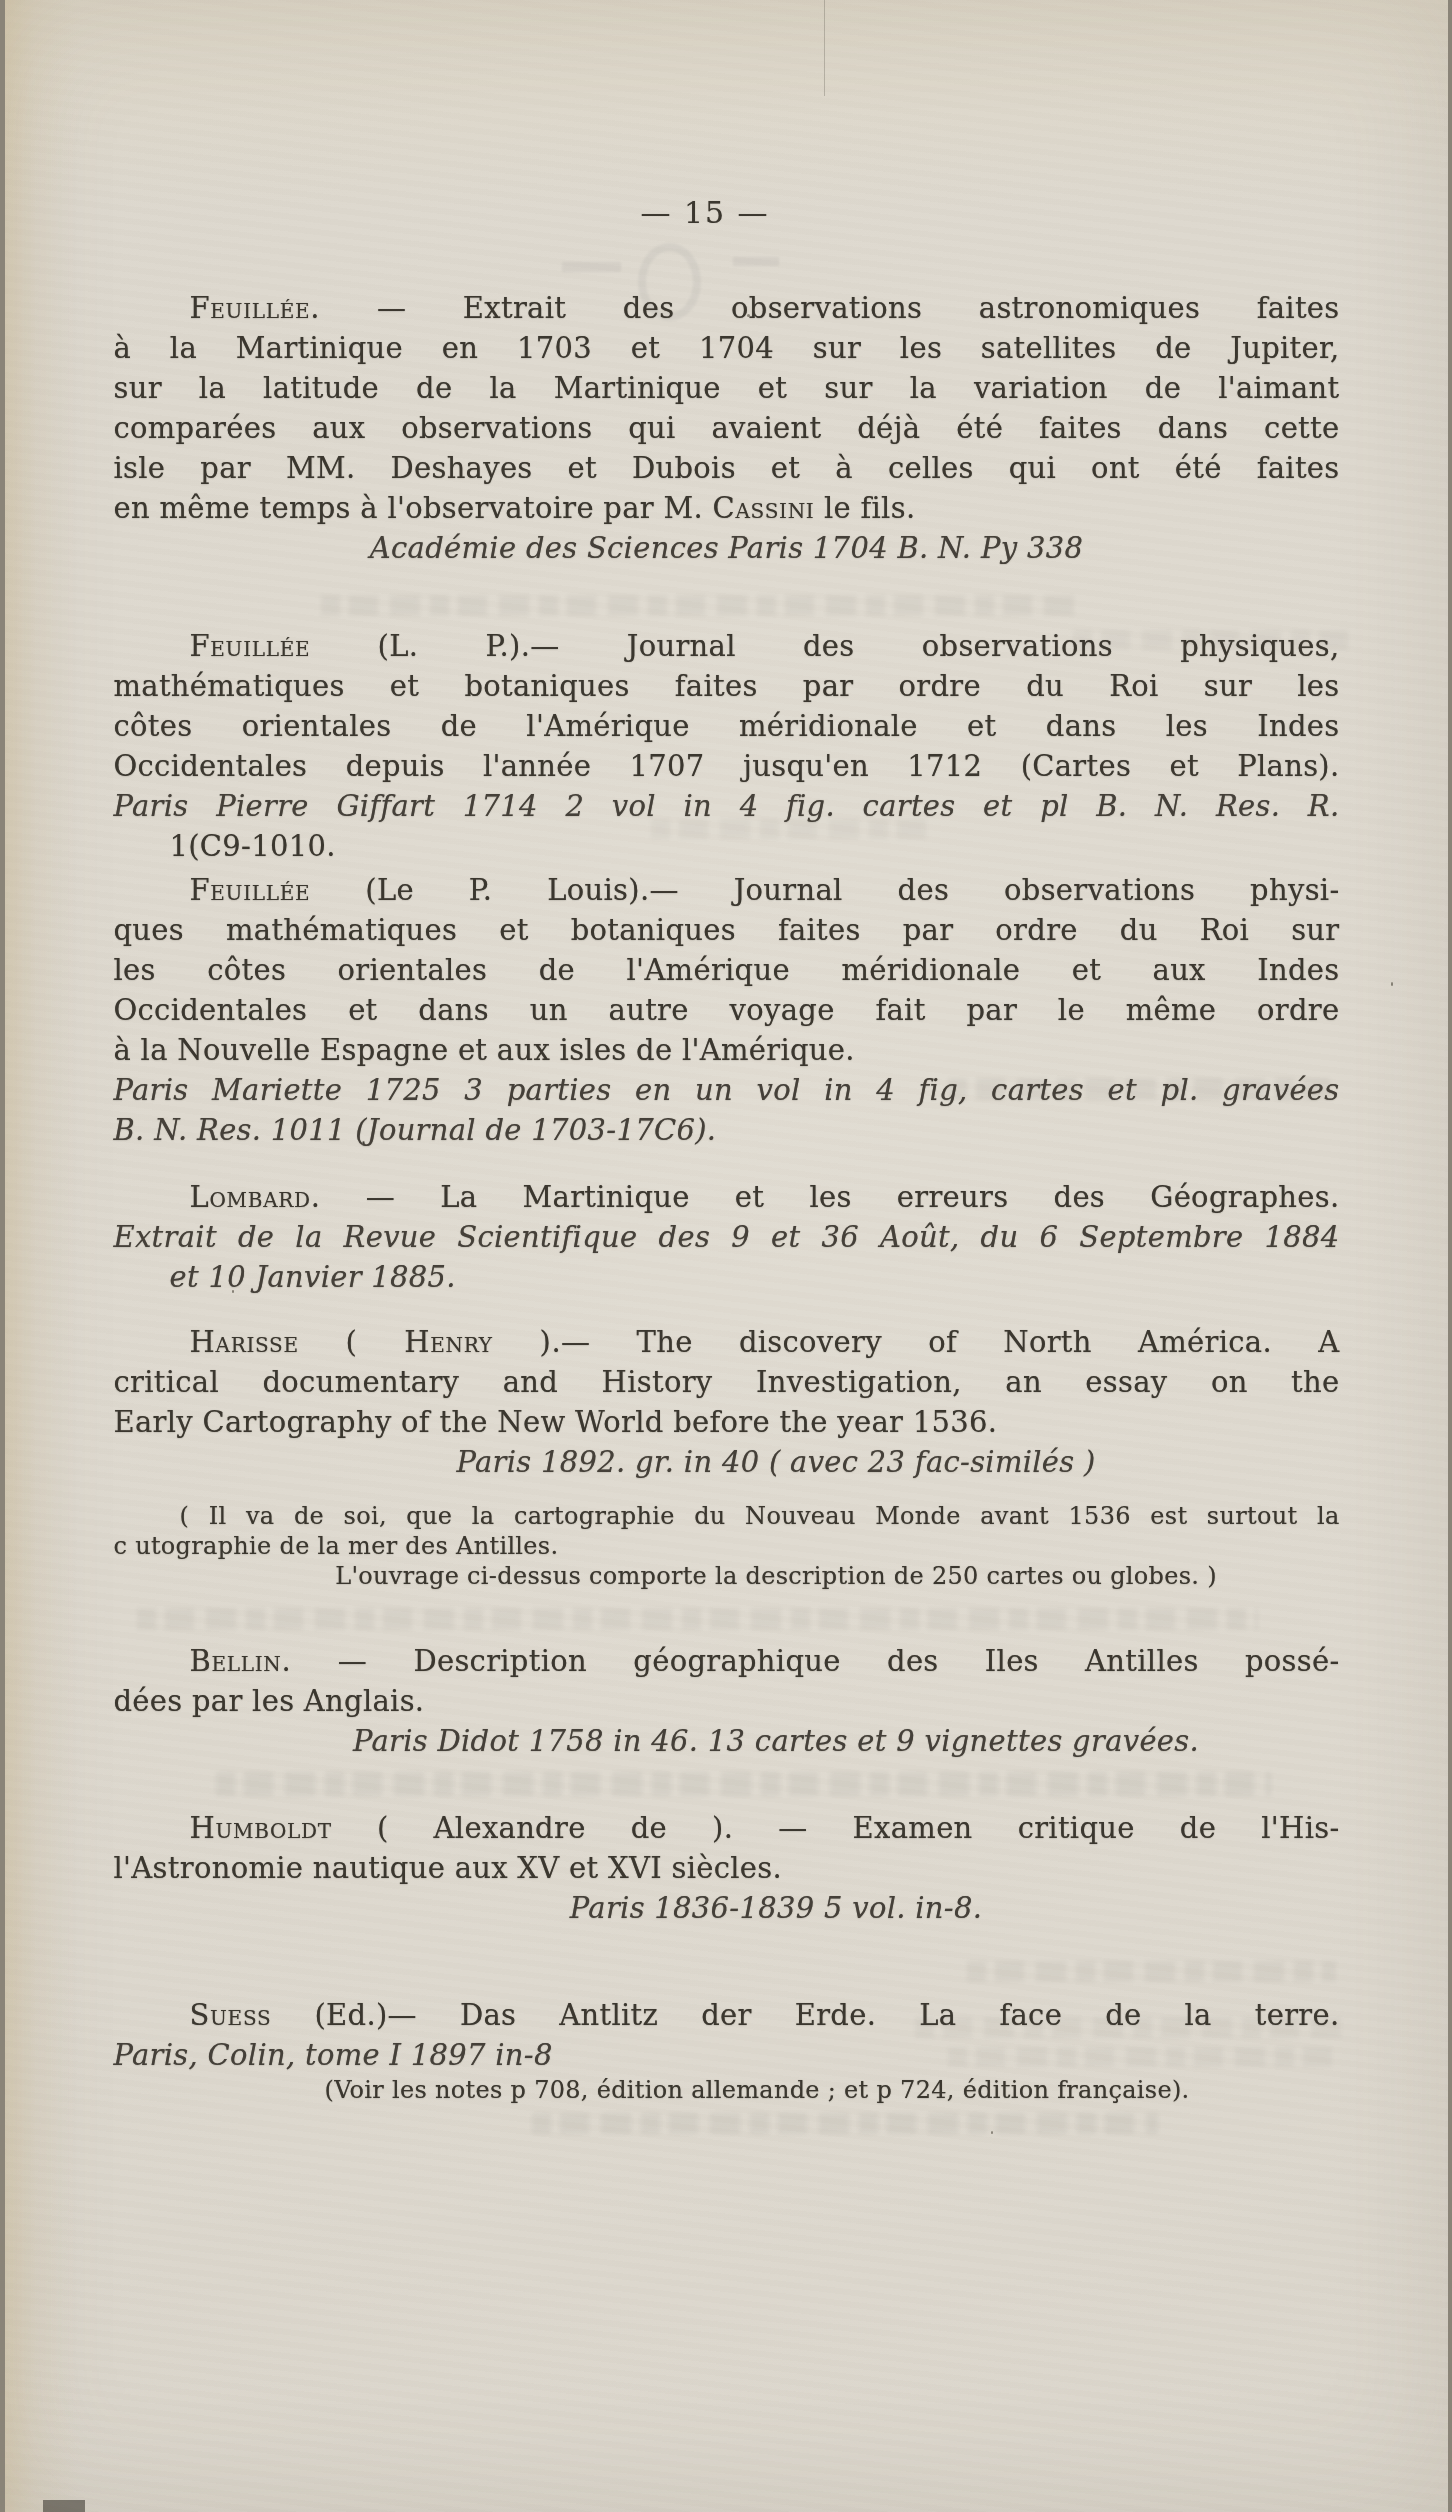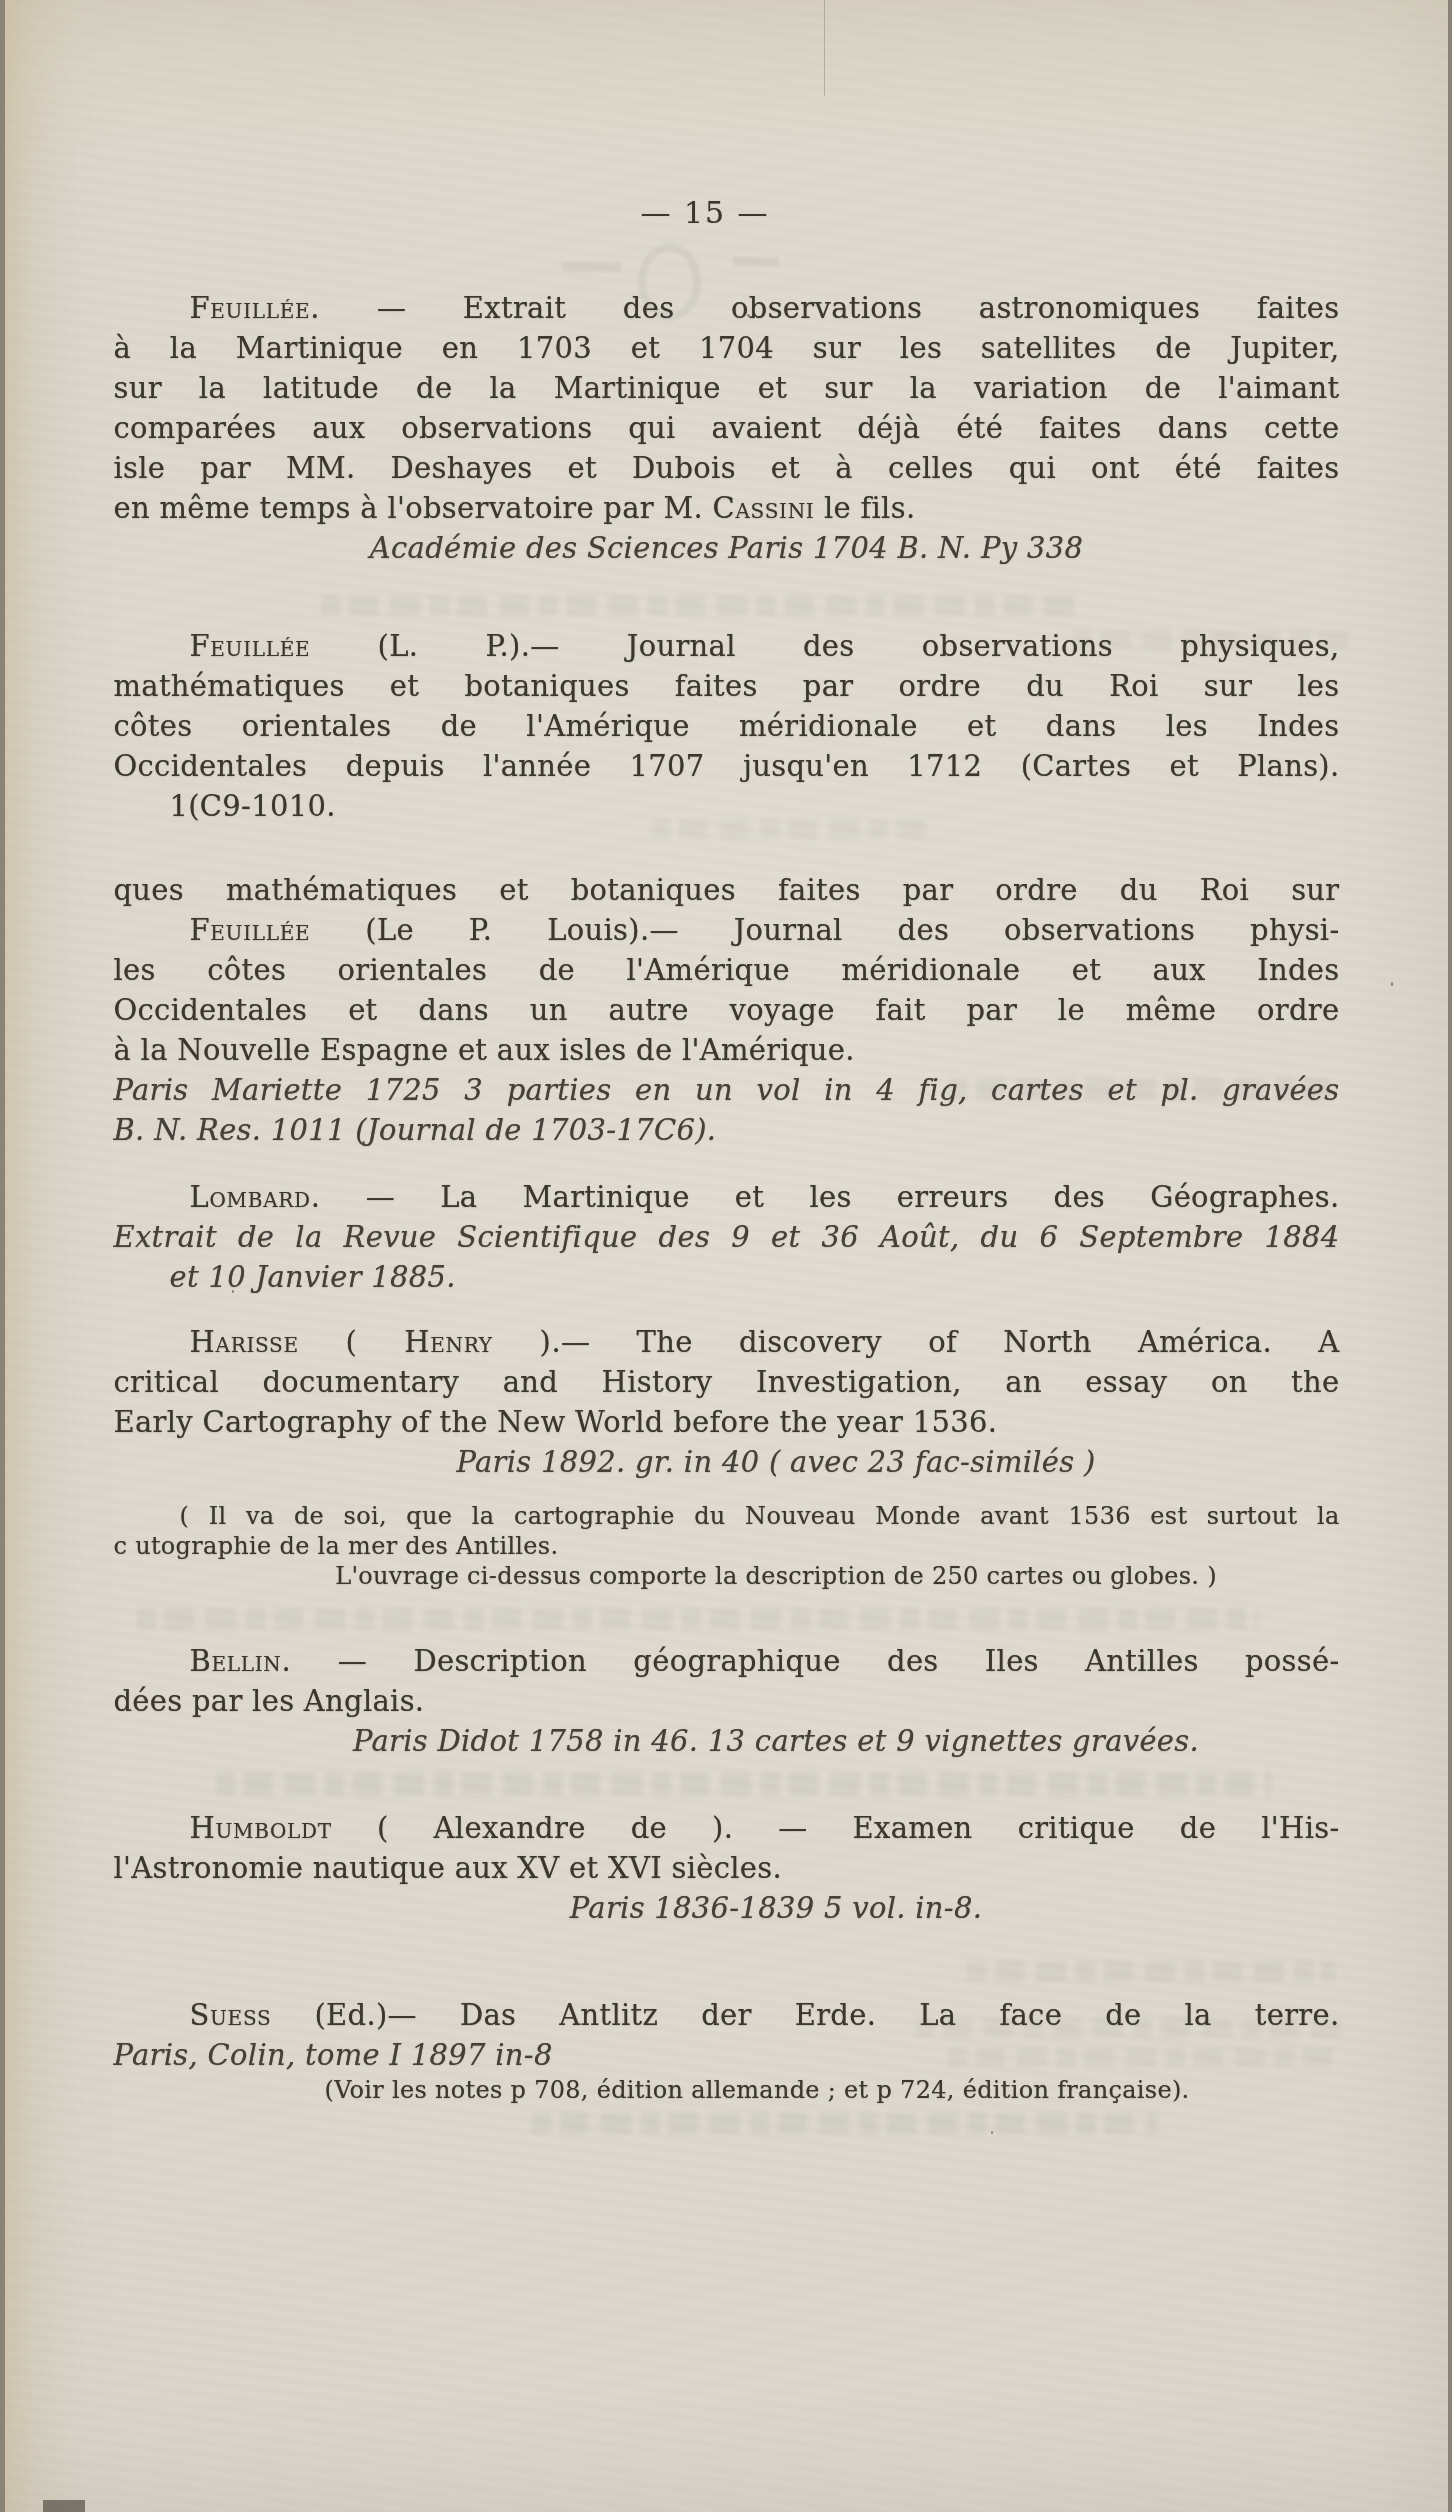--- a/index.html
+++ b/index.html
@@ -94,26 +94,27 @@
     <div class="ln jl">isle par MM. Deshayes et Dubois et à celles qui ont été faites</div>
     <div class="ln"><span>en même temps à l'observatoire par M. </span><span class="sc">Cassini</span><span> le fils.</span></div>
     <div class="ln ref center">Académie des Sciences Paris 1704 B. N. Py 338</div>
   </div>
 
   <div class="entry" style="top:626px">
     <div class="ln jl ind"><span class="sc">Feuillée</span><span> (L. P.).— Journal des observations physiques,</span></div>
     <div class="ln jl">mathématiques et botaniques faites par ordre du Roi sur les</div>
     <div class="ln jl">côtes orientales de l'Amérique méridionale et dans les Indes</div>
     <div class="ln jl">Occidentales depuis l'année 1707 jusqu'en 1712 (Cartes et Plans).</div>
+    <div class="ln jl ref">Paris Pierre Giffart 1714 2 vol in 4 fig. cartes et pl B. N. Res. R.</div>
     <div class="ln upright ind85">1(C9-1010.</div>
   </div>
 
   <div class="entry" style="top:870px">
+    <div class="ln jl ind"><span class="sc">Feuillée</span><span> (Le P. Louis).— Journal des observations physi-</span></div>
     <div class="ln jl">ques mathématiques et botaniques faites par ordre du Roi sur</div>
-    <div class="ln jl ind"><span class="sc">Feuillée</span><span> (Le P. Louis).— Journal des observations physi-</span></div>
     <div class="ln jl">les côtes orientales de l'Amérique méridionale et aux Indes</div>
     <div class="ln jl">Occidentales et dans un autre voyage fait par le même ordre</div>
     <div class="ln">à la Nouvelle Espagne et aux isles de l'Amérique.</div>
     <div class="ln jl ref">Paris Mariette 1725 3 parties en un vol in 4 fig, cartes et pl. gravées</div>
     <div class="ln ref">B. N. Res. 1011 (Journal de 1703-17C6).</div>
   </div>
 
   <div class="entry" style="top:1177px">
     <div class="ln jl ind"><span class="sc">Lombard.</span><span> — La Martinique et les erreurs des Géographes.</span></div>
     <div class="ln jl ref">Extrait de la Revue Scientifique des 9 et 36 Août, du 6 Septembre 1884</div>

